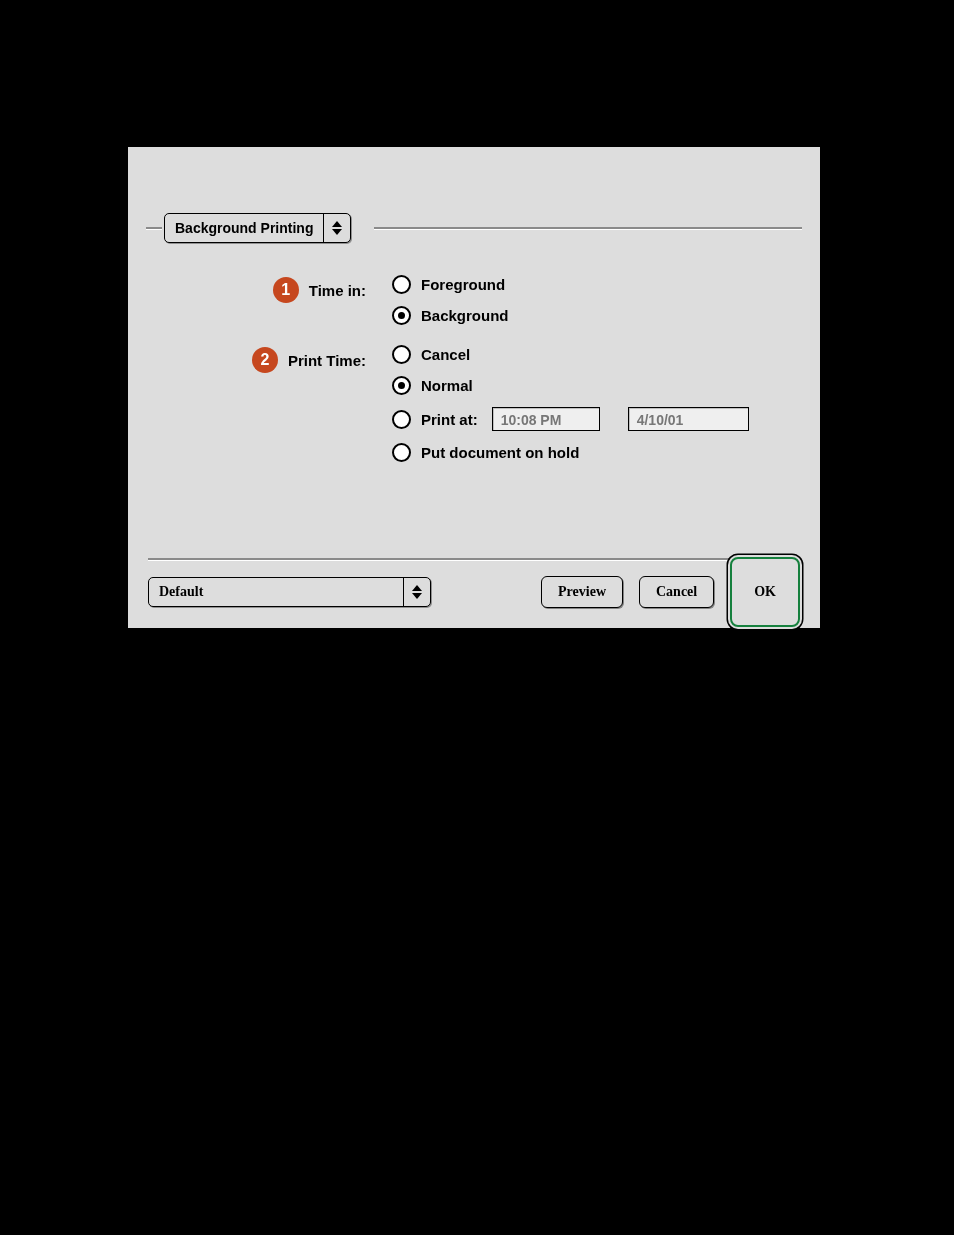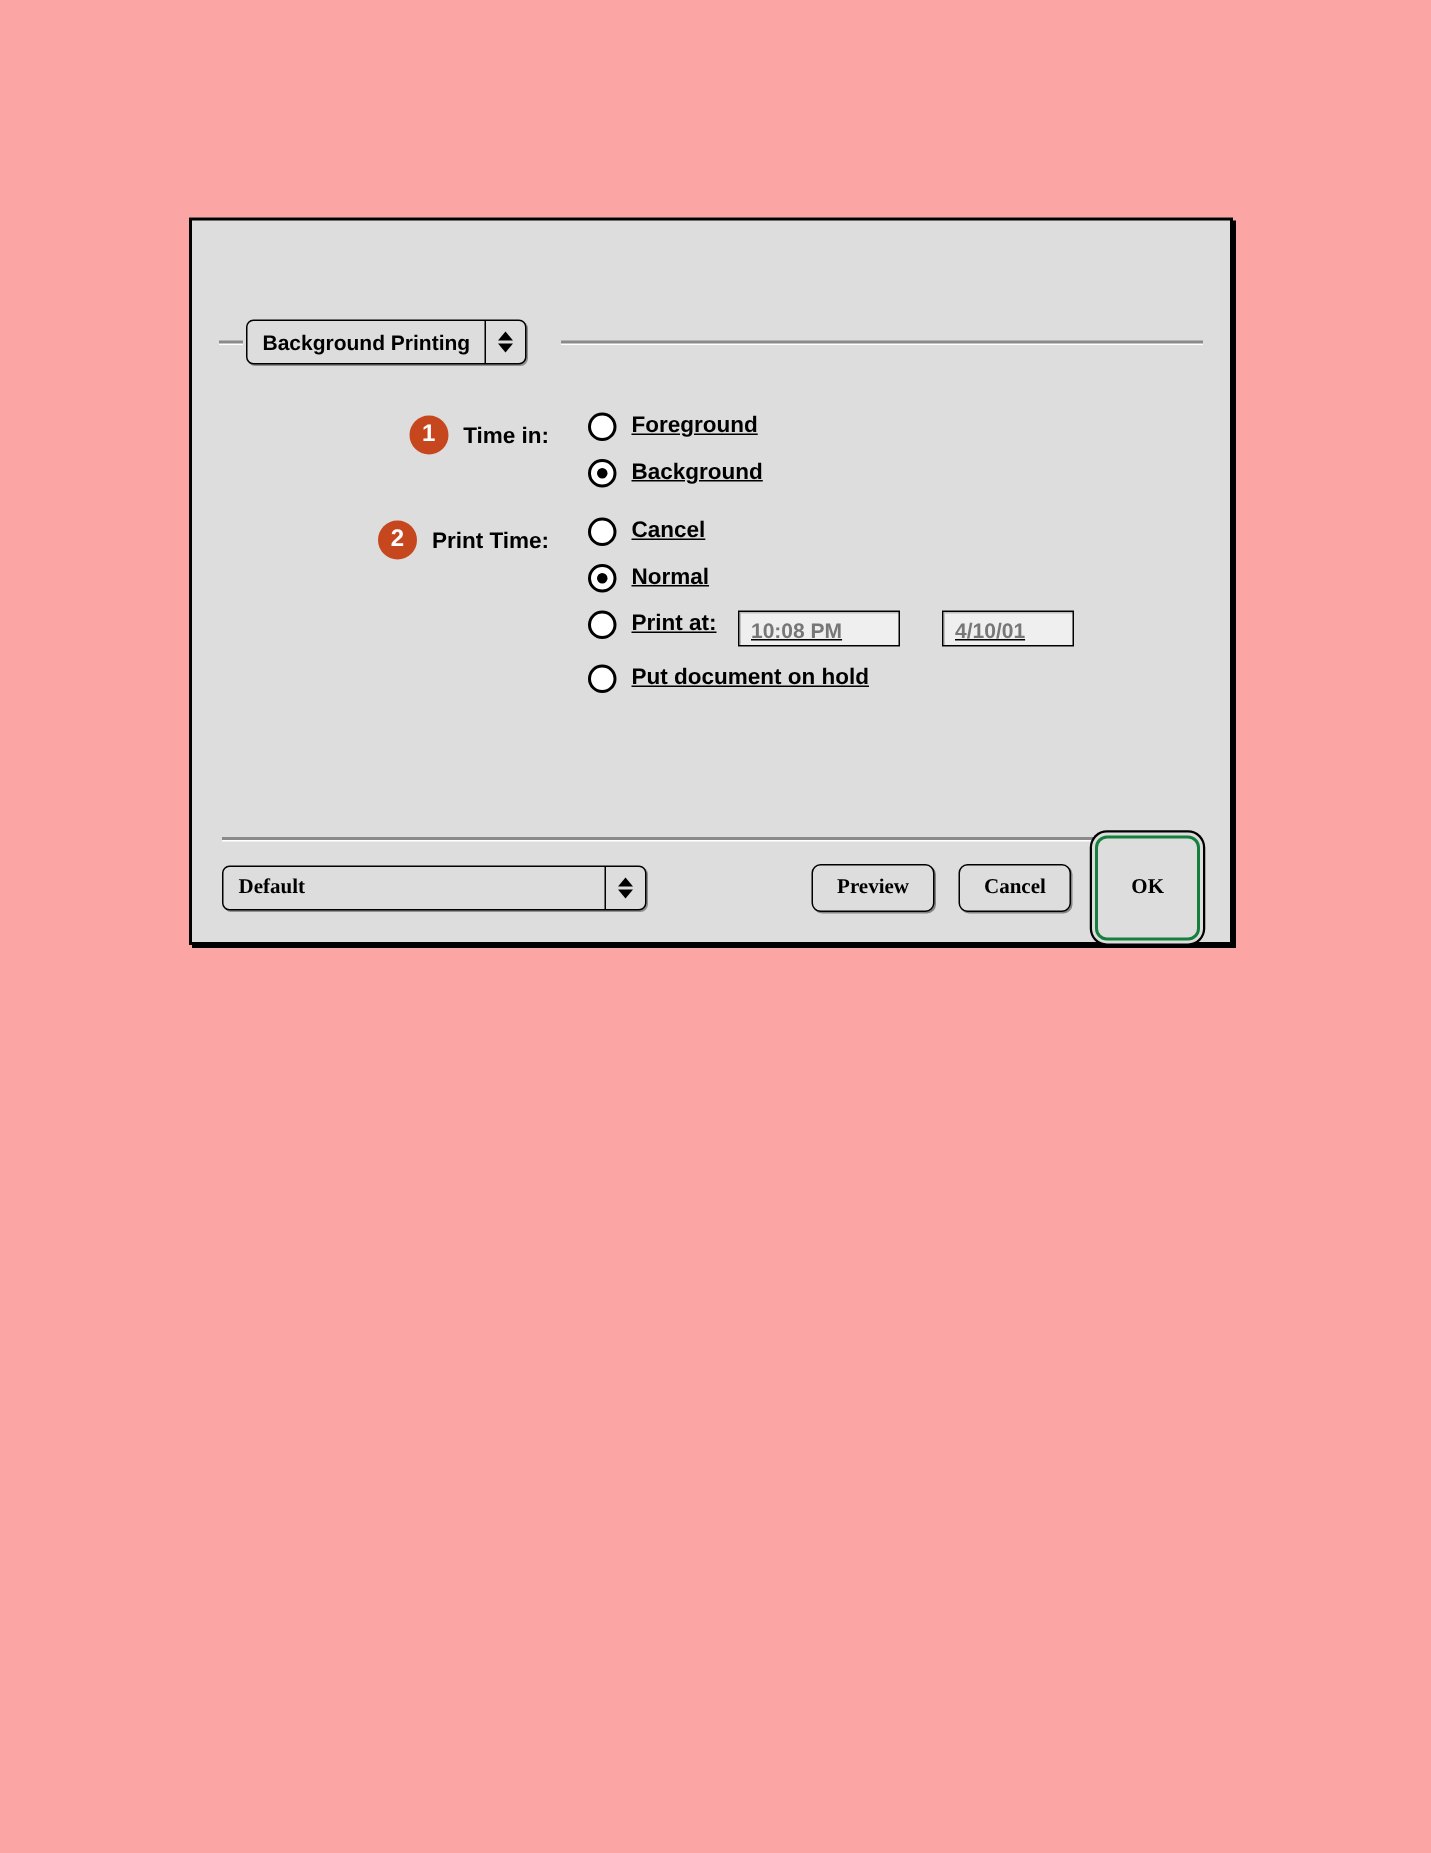--- a/index.html
+++ b/index.html
@@ -7,21 +7,21 @@
     padding: 0;
     background: #ffffff;
     font-family: "Lucida Grande", "Helvetica Neue", Arial, sans-serif;
     font-size: 15px;
     color: #000;
   }
   .canvas {
     width: 954px;
     height: 1235px;
     position: relative;
-    background: #fca5a5;
+    background: #000000;
   }
   .dialog {
     position: absolute;
     left: 126px;
     top: 145px;
     width: 696px;
     height: 485px;
     box-sizing: border-box;
     background: #dddddd;
     border: 2px solid #000;
@@ -120,23 +120,23 @@
     flex-shrink: 0;
   }
   .options {
     margin-left: 26px;
     display: flex;
     flex-direction: column;
     gap: 12px;
   }
   .opt {
     display: flex;
+    align-items: center;
     gap: 10px;
     font-weight: bold;
-    text-decoration: underline;
   }
   .radio {
     width: 15px; height: 15px;
     border: 2px solid #000;
     border-radius: 50%;
     background: #fff;
     display: inline-flex;
     align-items: center;
     justify-content: center;
     flex-shrink: 0;
@@ -154,21 +154,21 @@
     color: #777;
     font-weight: bold;
     height: 24px;
     line-height: 24px;
     box-sizing: border-box;
     padding: 0 8px;
     font-size: 14px;
     box-shadow: inset 1px 1px 0 rgba(0,0,0,.2);
   }
   .time-field { margin-left: 4px;  width: 108px; }
-  .date-field { margin-left: 18px; width: 88px; }
+  .date-field { margin-left: 18px; width: 121px; }
 
   
   .bottom-divider {
     position: absolute;
     left: 20px; right: 20px;
     bottom: 68px;
     height: 2px;
     background: #8a8a8a;
     box-shadow: 0 1px 0 #fff;
   }

